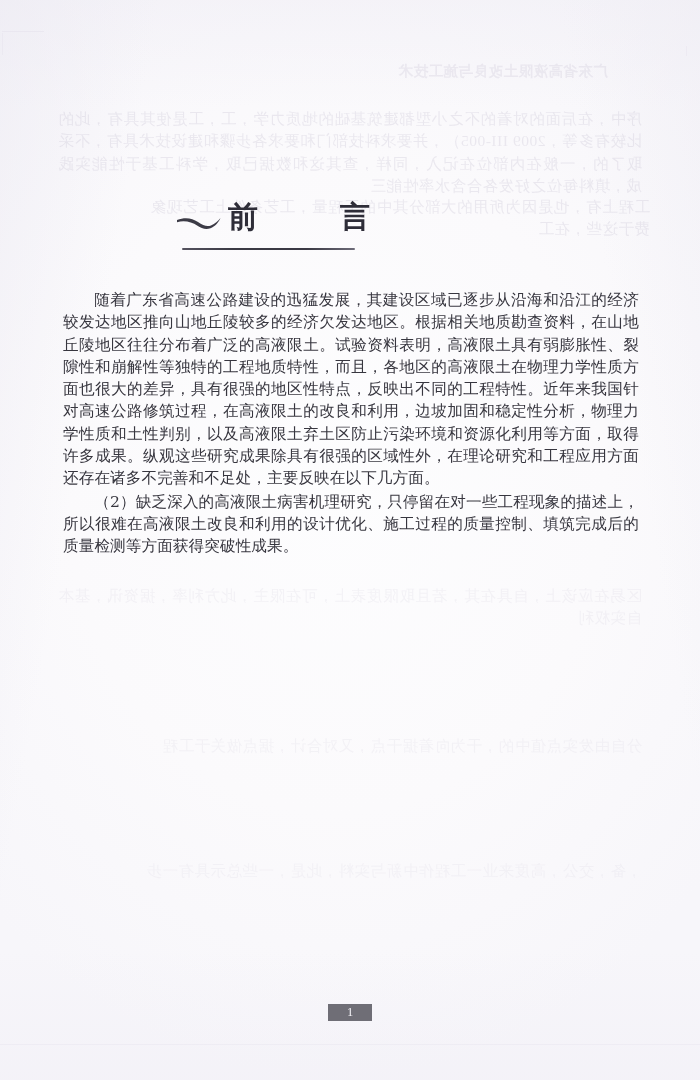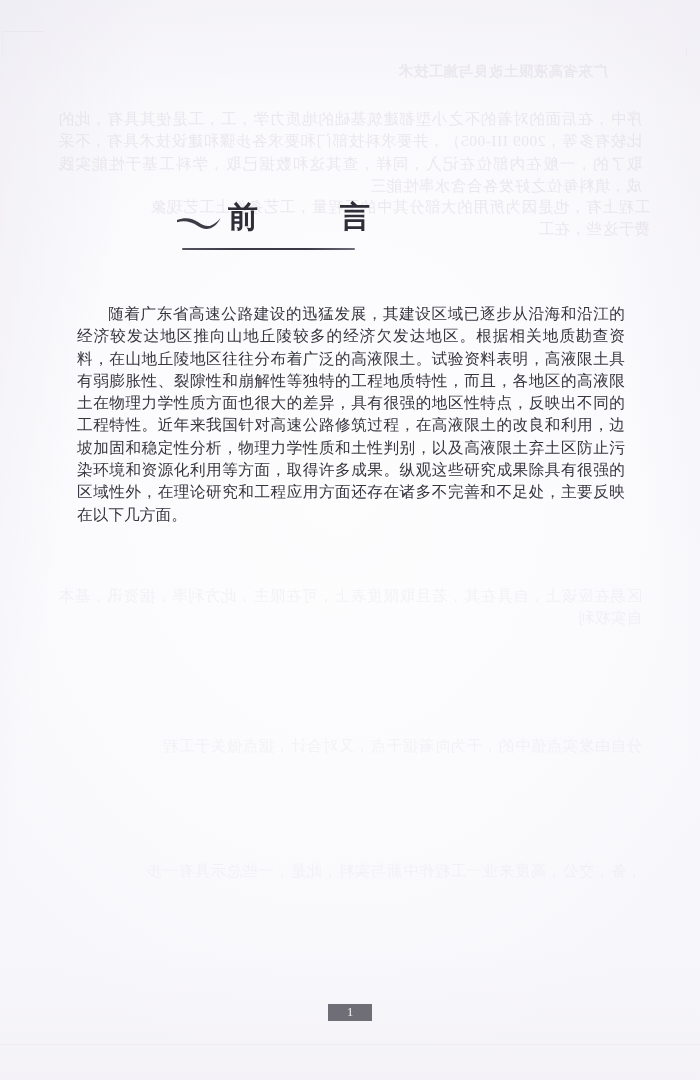--- a/index.html
+++ b/index.html
@@ -117,21 +117,21 @@
     left: 62px;
     top: 288px;
     width: 578px;
     font-size: 15.6px;
     line-height: 22.3px;
     color: #37363f;
     text-align: justify;
     text-justify: inter-character;
   }
   .body-text p {
-    margin: 15px;
+    margin: 1px;
     text-indent: 2em;
     font-family: "DejaVu Serif", "Liberation Serif", serif;
     font-weight: 500;
     letter-spacing: .1px;
   }
 
   
   .page-number {
     position: absolute;
     left: 50%;
@@ -189,17 +189,18 @@
                    C 15.5 8.8, 8.5 7.2, 1 9.2 Z" fill="currentColor"></path>
         </svg>
       </span>
       <div class="title-text">前　言</div>
       <div class="title-rule"></div>
     </div>
   </div>
 
   <div class="body-text">
     <p>随着广东省高速公路建设的迅猛发展，其建设区域已逐步从沿海和沿江的经济较发达地区推向山地丘陵较多的经济欠发达地区。根据相关地质勘查资料，在山地丘陵地区往往分布着广泛的高液限土。试验资料表明，高液限土具有弱膨胀性、裂隙性和崩解性等独特的工程地质特性，而且，各地区的高液限土在物理力学性质方面也很大的差异，具有很强的地区性特点，反映出不同的工程特性。近年来我国针对高速公路修筑过程，在高液限土的改良和利用，边坡加固和稳定性分析，物理力学性质和土性判别，以及高液限土弃土区防止污染环境和资源化利用等方面，取得许多成果。纵观这些研究成果除具有很强的区域性外，在理论研究和工程应用方面还存在诸多不完善和不足处，主要反映在以下几方面。</p>
+    <p>（2）缺乏深入的高液限土病害机理研究，只停留在对一些工程现象的描述上，所以很难在高液限土改良和利用的设计优化、施工过程的质量控制、填筑完成后的质量检测等方面获得突破性成果。</p>
   </div>
 
   <div class="page-number">1</div>
 
 </div>
 
 </body></html>

